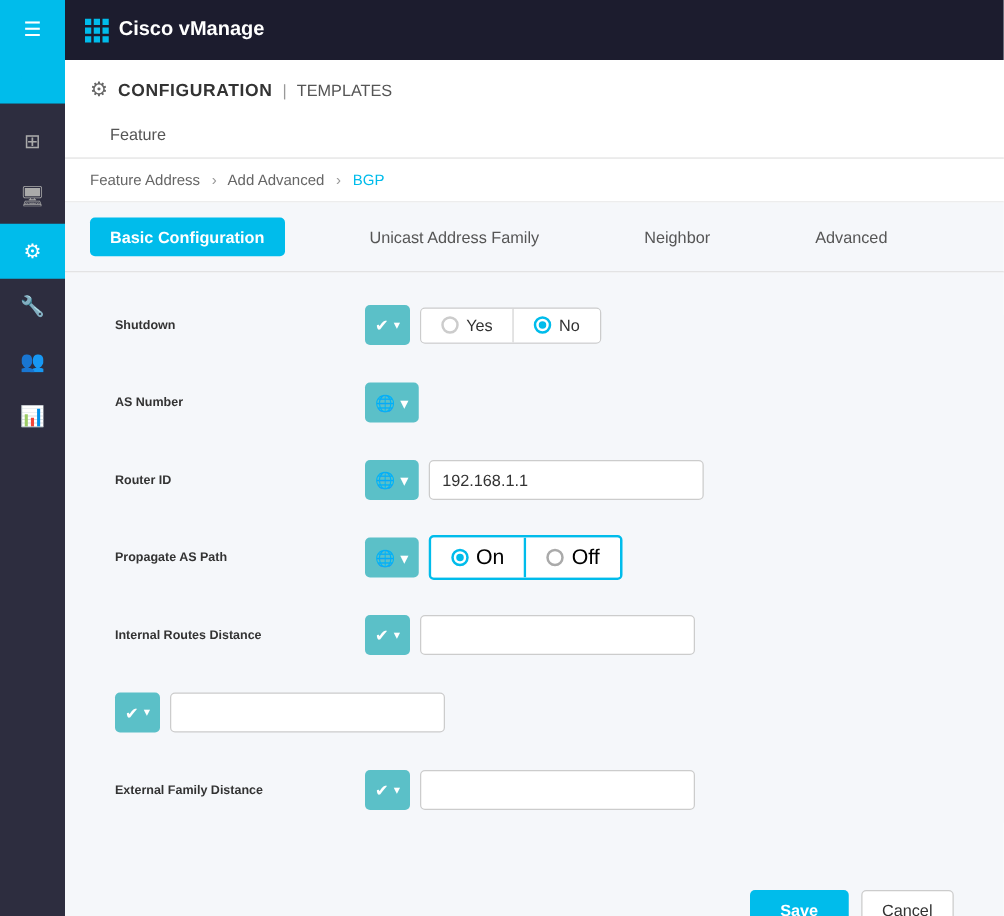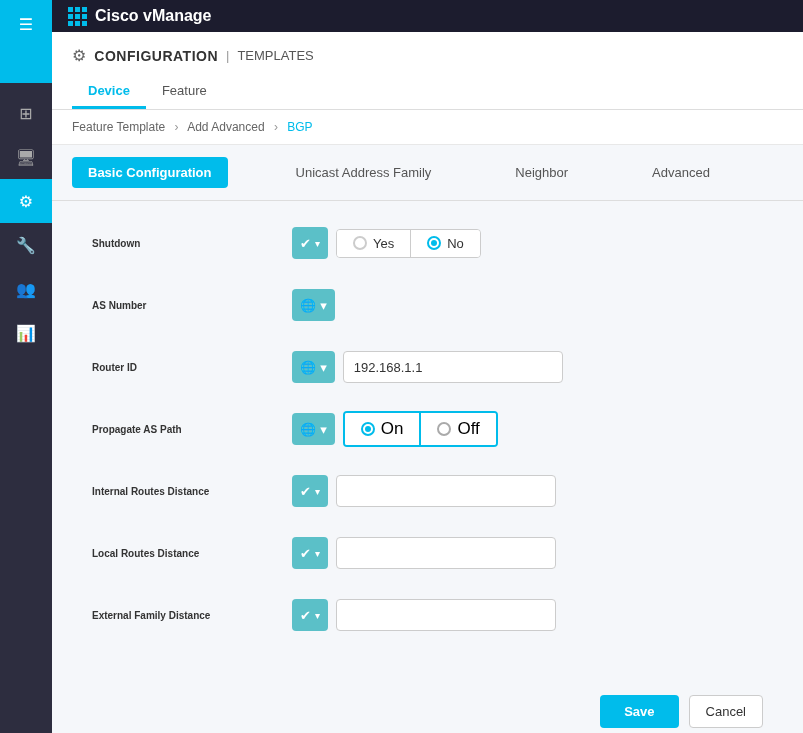--- a/index.html
+++ b/index.html
@@ -60,21 +60,21 @@
       flex: 1;
       background: #f0f2f5;
       display: flex;
       flex-direction: column;
       overflow: hidden;
     }
 
     
     .app-header {
       background: #1c1c2e;
-      height: 32px;
+      height: 48px;
       display: flex;
       align-items: center;
       padding: 0 16px;
       color: white;
       font-size: 16px;
       font-weight: 600;
       flex-shrink: 0;
     }
     .app-header .cisco-brand {
       display: flex;
@@ -427,31 +427,28 @@
   <div class="content-wrapper">
 
     <div class="page-header">
       <div class="page-title-row">
         <span class="gear-icon">⚙</span>
         <span class="page-title">CONFIGURATION</span>
         <span class="page-title-sep">|</span>
         <span class="page-subtitle">TEMPLATES</span>
       </div>
       <div class="tabs-row">
-        <div class="tab active">
-          <span>Device</span>
-        </div>
         <div class="tab">
           <span>Feature</span>
         </div>
       </div>
     </div>
 
     <div class="breadcrumb">
-      <a href="#">Feature Template</a>
+      <a href="#">Feature Address</a>
       <span class="breadcrumb-sep">›</span>
       <a href="#">Add Advanced</a>
       <span class="breadcrumb-sep">›</span>
       <span class="current">BGP</span>
     </div>
 
     <div class="section-tabs">
       <div class="section-tab active">
         <span>Basic Configuration</span>
       </div>
@@ -534,21 +531,20 @@
         <div class="form-controls">
           <button class="dropdown-btn">
             <span class="check-icon">✔</span>
             <span class="caret">▾</span>
           </button>
           <input type="text" class="text-input" style="">
         </div>
       </div>
 
       <div class="form-row">
-        <div class="form-label">Local Routes Distance</div>
         <div class="form-controls">
           <button class="dropdown-btn">
             <span class="check-icon">✔</span>
             <span class="caret">▾</span>
           </button>
           <input type="text" class="text-input" style="">
         </div>
       </div>
 
       <div class="form-row">

